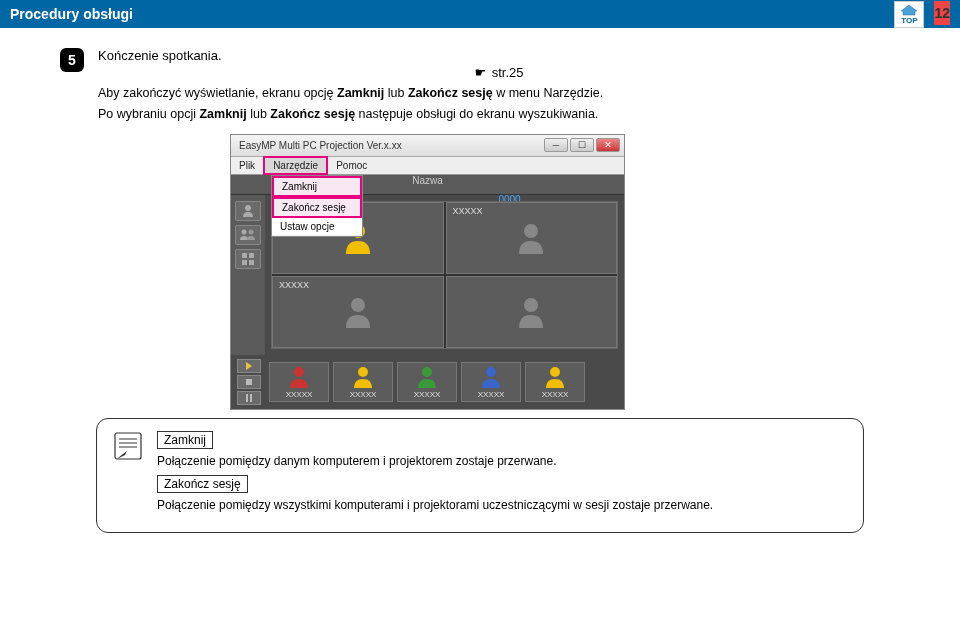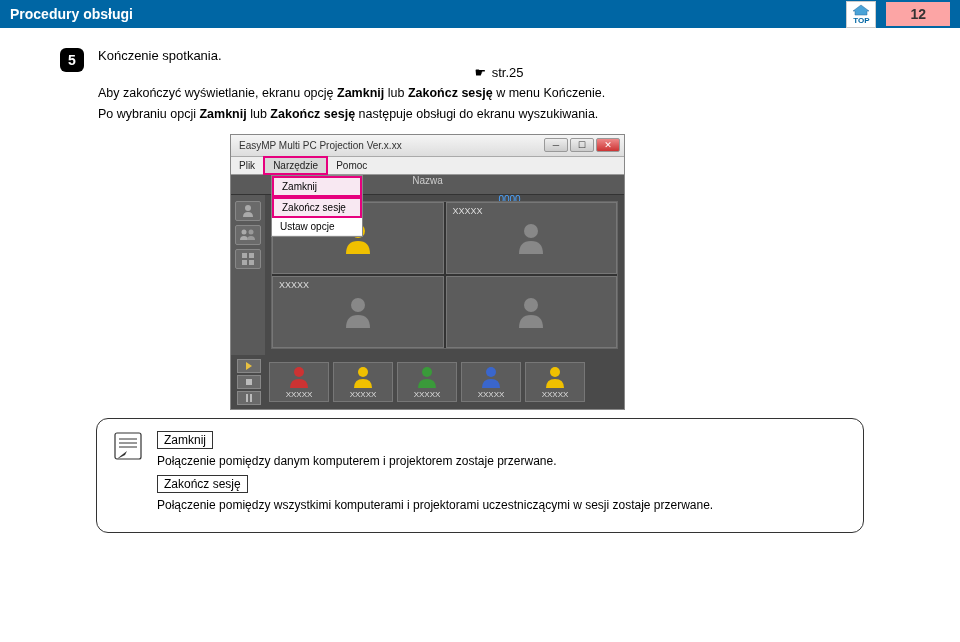--- a/index.html
+++ b/index.html
@@ -1,24 +1,24 @@
 <!DOCTYPE html>
 <html><head>
 <meta charset="utf-8">
 <style>
   * { box-sizing: border-box; margin: 0; padding: 0; }
   body { font-family: Arial, sans-serif; background: #fff; width: 960px; height: 642px; position: relative; font-size: 13px; }
   
   .header-bar { background: #0066a4; color: #fff; display: flex; align-items: center; justify-content: space-between; padding: 0 10px; height: 28px; }
   .header-title { font-weight: bold; font-size: 14px; }
-  .header-right { display: flex; align-items: center; gap: 10px; }
+  .header-right { display: flex; align-items: flex-start; gap: 10px; }
   .top-badge { background: #fff; padding: 2px 4px; display: flex; flex-direction: column; align-items: center; border: 1px solid #ccc; }
   .top-badge svg { display: block; }
   .top-text { font-size: 8px; color: #0066a4; font-weight: bold; }
-  .page-num { background: #fca5a5; color: #333; padding: 4px 24px; font-weight: bold; font-size: 14px; }
+  .page-num { background: #ef4444; color: #333; padding: 4px 0; font-weight: bold; font-size: 14px; }
   
   .content { padding: 20px 60px 10px 60px; }
   .step-row { display: flex; gap: 14px; margin-bottom: 8px; }
   .step-badge { background: #000; color: #fff; border-radius: 6px; width: 24px; height: 24px; display: flex; align-items: center; justify-content: center; font-weight: bold; font-size: 14px; flex-shrink: 0; }
   .step-body { flex: 1; }
   .step-title { font-size: 13px; margin-bottom: 2px; }
   .ref { margin-bottom: 4px; text-align: center; }
   .hand { font-size: 13px; margin-right: 2px; }
   .para { font-size: 12.5px; line-height: 1.5; margin-bottom: 2px; }
   
@@ -84,21 +84,21 @@
 
   <div class="step-row">
     <div class="step-badge">5</div>
     <div class="step-body">
       <div class="step-title">Kończenie spotkania.</div>
       <div class="ref">
         <span class="hand">☛</span>
         <span>str.25</span>
       </div>
       <div class="para">
-        <span>Aby zakończyć wyświetlanie, ekranu opcję </span><b>Zamknij</b><span> lub </span><b>Zakończ sesję</b><span> w menu Kończenie.</span>
+        <span>Aby zakończyć wyświetlanie, ekranu opcję </span><b>Zamknij</b><span> lub </span><b>Zakończ sesję</b><span> w menu Narzędzie.</span>
       </div>
       <div class="para">
         <span>Po wybraniu opcji </span><b>Zamknij</b><span> lub </span><b>Zakończ sesję</b><span> następuje obsługi do ekranu wyszukiwania.</span>
       </div>
     </div>
   </div>
 
   <div class="screenshot-wrap">
     <div class="app-window">
       <div class="titlebar">

